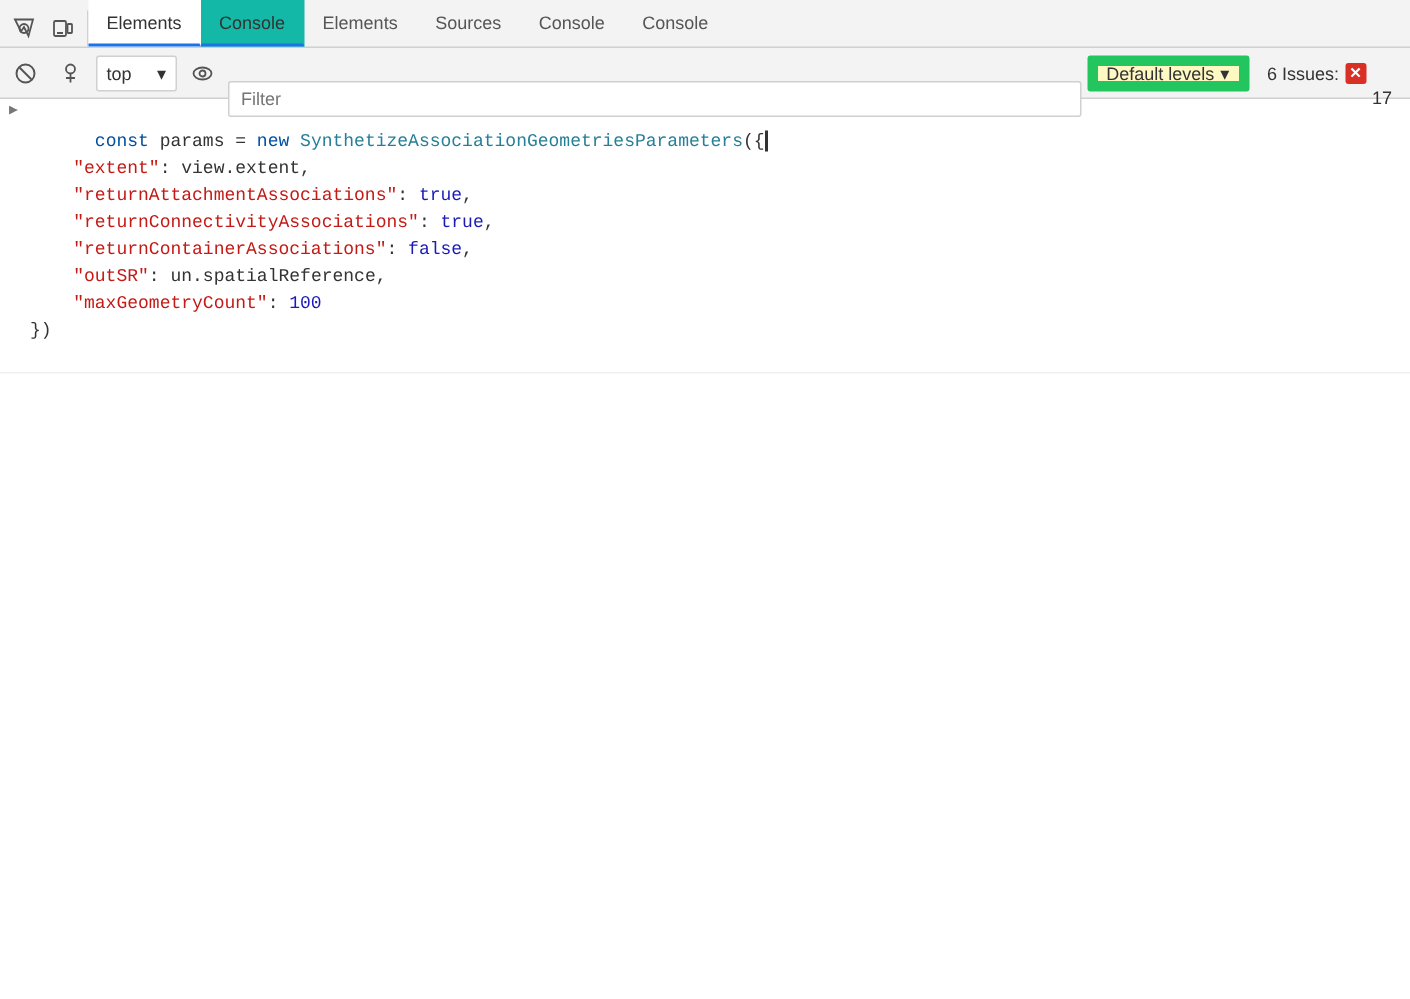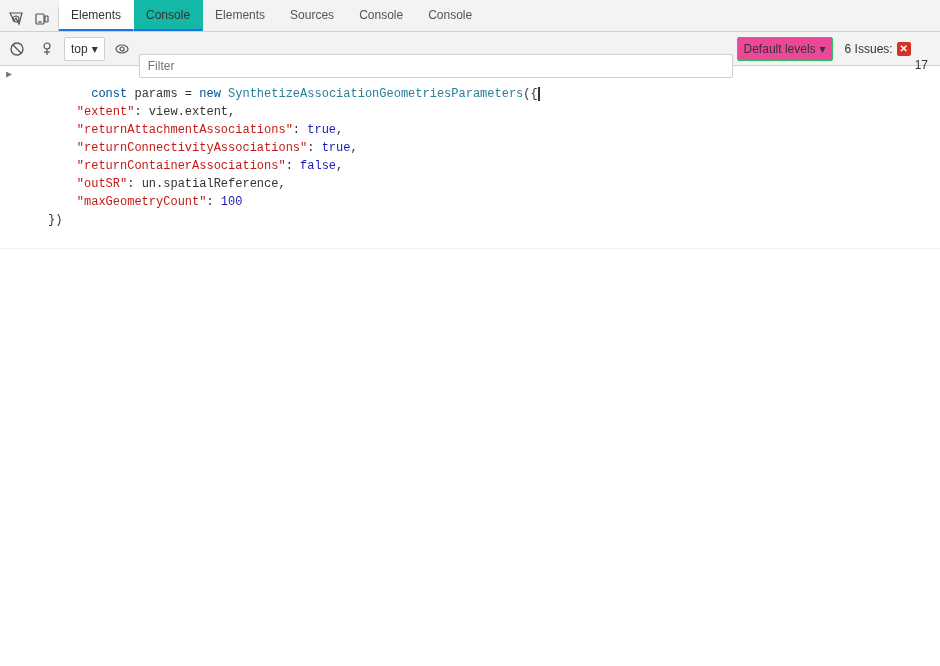--- a/index.html
+++ b/index.html
@@ -96,21 +96,21 @@
     .context-selector {
       display: flex;
       align-items: center;
       height: 24px;
       padding: 0 6px;
       border: 1px solid #d0d0d0;
       border-radius: 2px;
       background: white;
       cursor: pointer;
       font-size: 12px;
-      gap: 4px;
+      gap: 17px;
       color: #333;
     }
 
     .filter-input {
       flex: 1;
       height: 24px;
       border: 1px solid #d0d0d0;
       border-radius: 2px;
       padding: 0 8px;
       font-size: 12px;
@@ -118,23 +118,23 @@
       background: white;
       color: #333;
       margin-top: 34px;
     }
 
     .levels-selector {
       display: flex;
       align-items: center;
       height: 24px;
       padding: 0 6px;
-      border: 1px solid #22c55e;
-      border-radius: 2px;
-      background: #ec4899;
+      border: 7px solid #22c55e;
+      border-radius: 2px;
+      background: #fef9c3;
       cursor: pointer;
       font-size: 12px;
       gap: 4px;
       color: #333;
       white-space: nowrap;
     }
 
     .issues-badge {
       display: flex;
       align-items: center;
@@ -187,21 +187,20 @@
       font-size: 10px;
       padding-left: 2px;
       cursor: pointer;
     }
 
     .console-entry-content {
       flex: 1;
       padding: 1px 4px;
       white-space: pre-wrap;
       word-break: break-all;
-      margin-left: 28px;
     }
 
     .kw-blue {
       color: #0050A0;
     }
     .kw-var {
       color: #333;
     }
     .kw-operator {
       color: #333;

